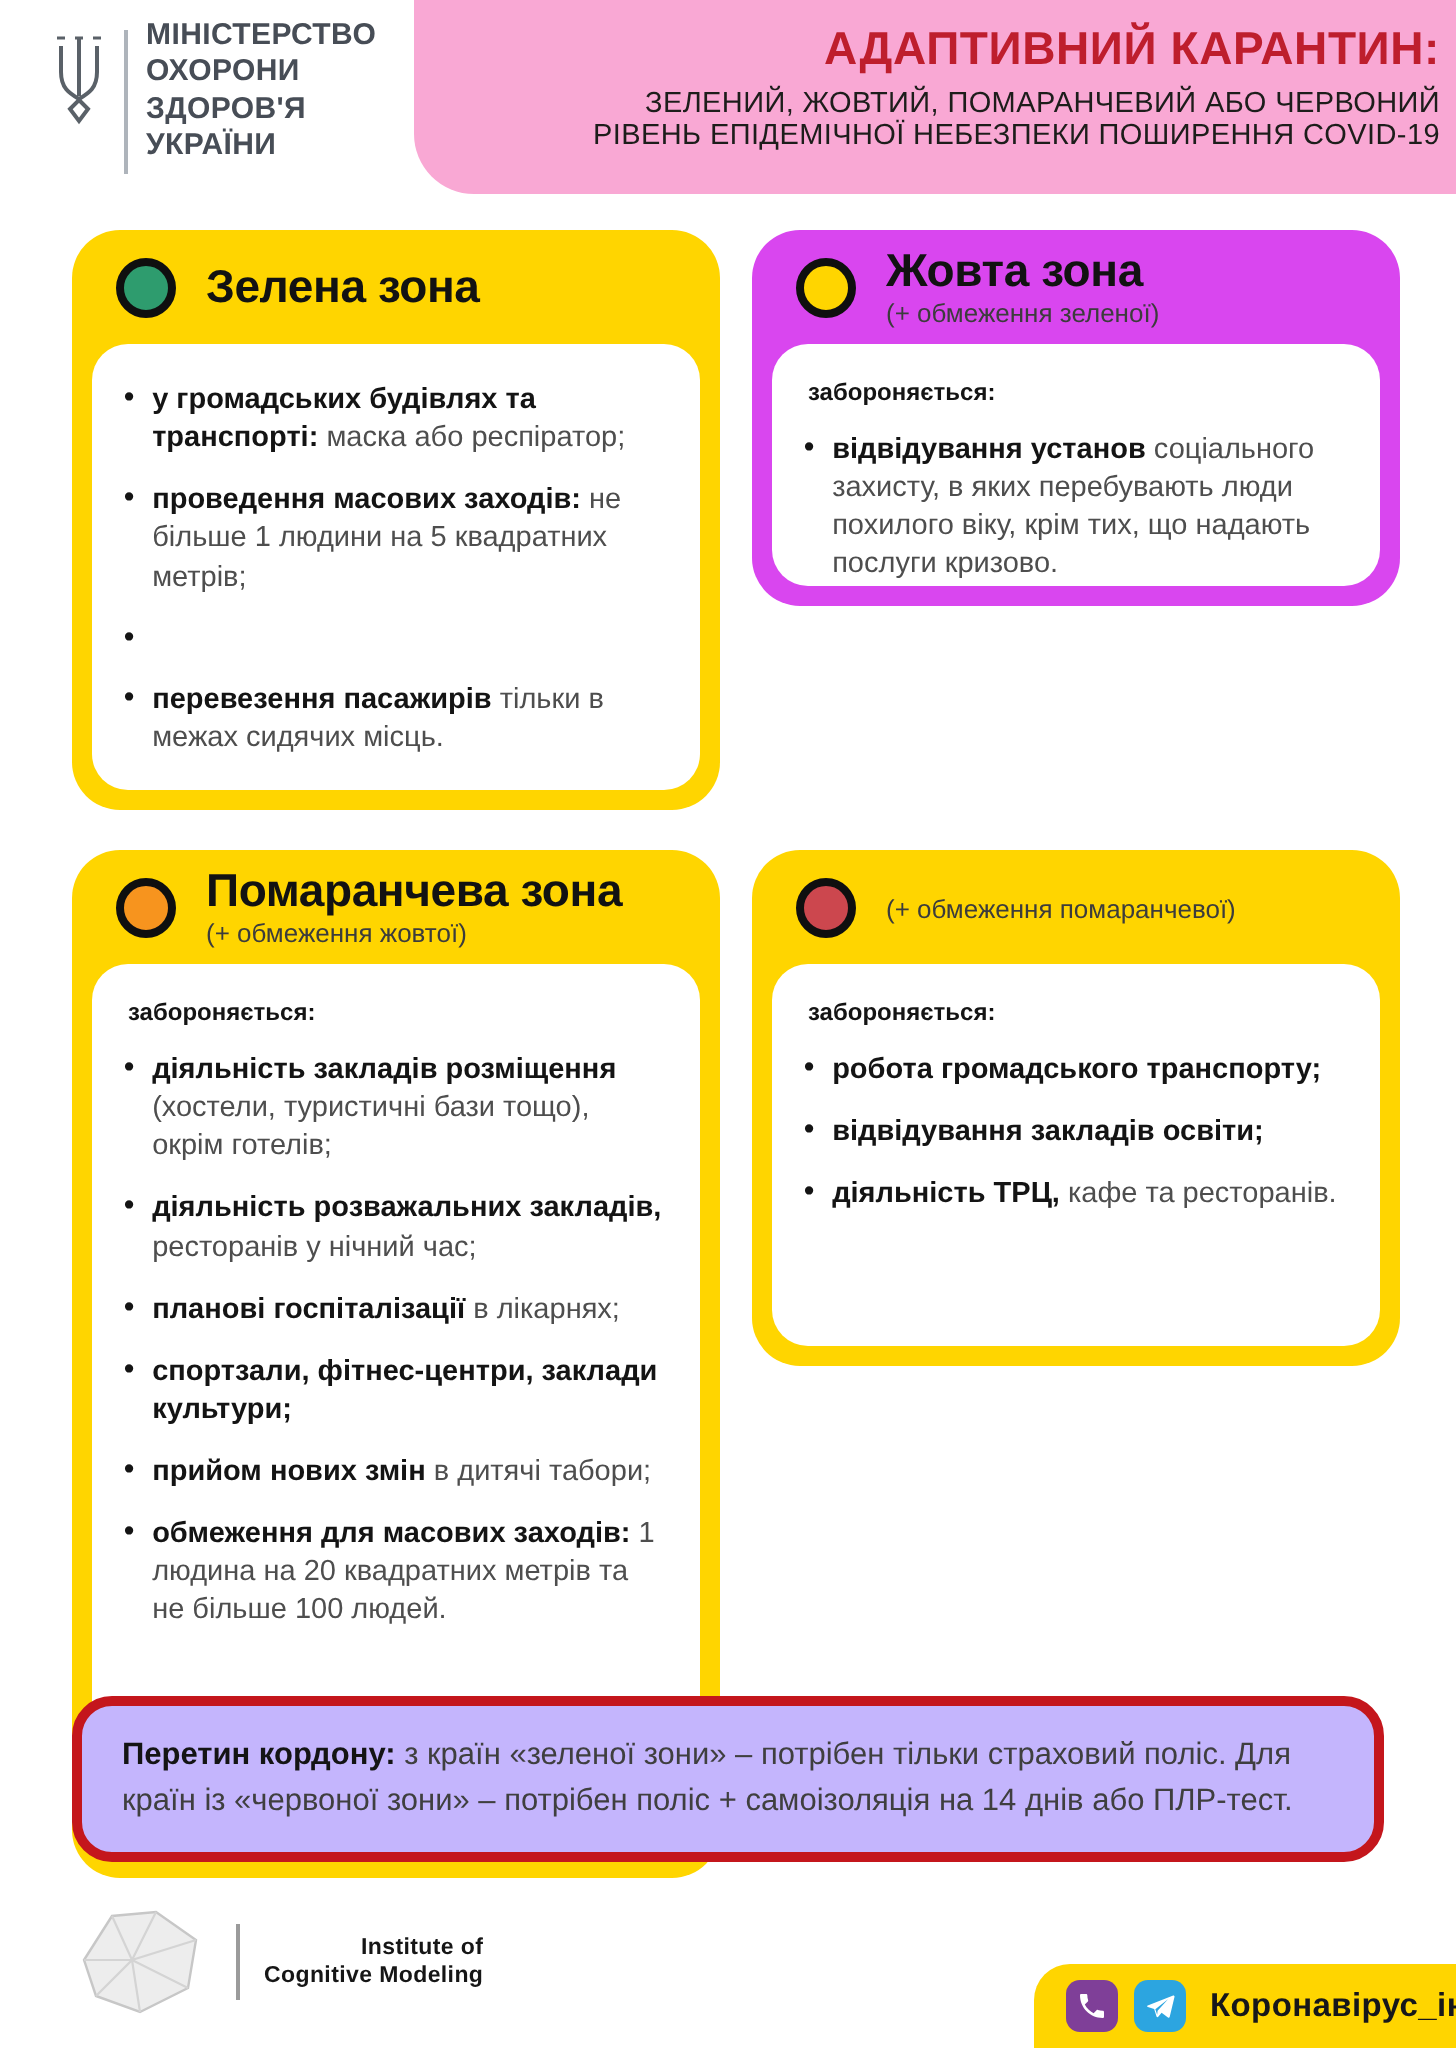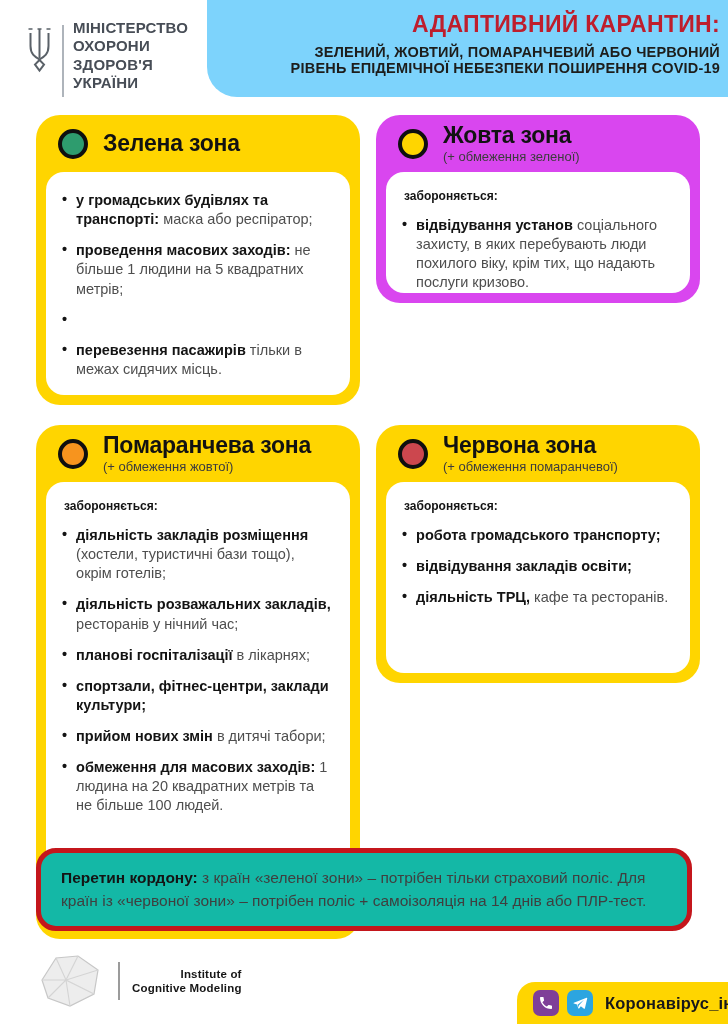--- a/index.html
+++ b/index.html
@@ -2,47 +2,47 @@
 <html><head>
 <meta charset="utf-8">
 <style>
   * { margin:0; padding:0; box-sizing:border-box; }
   html,body { background:#ffffff; }
   body {
     width:728px; height:1024px; position:relative; overflow:hidden;
     font-family:"Liberation Sans", sans-serif; color:#1a1a1a;
   }
   
-  .ministry { position:absolute; left:26px; top:19px; display:flex; align-items:flex-start; gap:9px; }
+  .ministry { position:absolute; left:26px; top:9px; display:flex; align-items:flex-start; gap:9px; }
   .trident  { width:27px; height:46px; margin-top:8px; }
   .min-divider { width:2px; height:72px; background:#aeb4bb; margin-top:6px; }
   .min-text { font-size:15px; font-weight:bold; color:#474d56; line-height:1.23; letter-spacing:.2px; }
   .hdr-yellow {
     position:absolute; left:207px; top:0; width:521px; height:97px;
     border-radius:0 0 0 30px; padding:11px 8px 0 0; text-align:right;
   }
   .hdr-title { font-size:23px; font-weight:bold; letter-spacing:.3px; margin-bottom:7px; }
-  .hdr-sub   { font-size:14.5px; font-weight:bold; color:#1d1d1b; line-height:1.1; letter-spacing:.2px;text-align:right; }
+  .hdr-sub   { font-size:14.5px; font-weight:normal; color:#1d1d1b; line-height:1.1; letter-spacing:.2px;text-align:right; }
   
   .card { position:absolute; border-radius:24px; padding:0 10px 10px 10px; display:flex; flex-direction:column; }
   .card-head { min-height:57px; display:flex; align-items:center; gap:15px; padding-left:12px; }
   .zcircle { width:30px; height:30px; border-radius:50%; border:4px solid #0f0f0f; flex:none; }
   .ztitle  { font-size:23px; font-weight:bold; color:#121212; letter-spacing:-.2px; line-height:1.05; }
   .zsub    { font-size:13px; color:#3c3c3c; margin-top:2px; }
   .card-body { background:#ffffff; border-radius:18px; flex:1; padding:13px 16px 8px 16px; overflow:hidden; }
   .prohib { font-size:12px; font-weight:bold; color:#141414; margin:4px 0 13px 2px; }
   .prohib:empty { display:none; margin:0; }
   .bullets { list-style:none; }
   .bullets li { display:flex; gap:9px; margin-bottom:12px; font-size:14.5px; line-height:1.32; color:#4e4e4e; }
   .dot { color:#141414; font-weight:bold; flex:none; margin-top:-1px; }
   .lead { font-weight:bold; color:#141414; }
   
   .banner {
     position:absolute; left:36px; top:848px; width:656px; min-height:74px;
-    background:#14b8a6; border-radius:20px; padding:13px 20px;
+    background:#c4b5fd; border-radius:20px; padding:13px 20px;
     font-size:15.5px; line-height:1.5; color:#3f3f3f;
   }
   .banner .lead { font-size:15.5px; }
   
   .icm { position:absolute; left:32px; top:950px; display:flex; align-items:center; gap:12px;text-align:right; }
   .icm-divider { width:2px; height:38px; background:#9b9b9b; }
   .icm-text { font-size:11.5px; font-weight:bold; color:#161616; line-height:1.25; letter-spacing:.2px; }
   .social {
     position:absolute; left:517px; top:982px; right:0; bottom:0;
     border-radius:18px 0 0 0; display:flex; align-items:center; gap:8px; padding-left:16px;
@@ -64,21 +64,21 @@
   </svg>
   <div class="min-divider"></div>
   <div class="min-text">
     <div>МІНІСТЕРСТВО</div>
     <div>ОХОРОНИ</div>
     <div>ЗДОРОВ'Я</div>
     <div>УКРАЇНИ</div>
   </div>
 </div>
 
-<div class="hdr-yellow" style="background: #7dd3fc;">
+<div class="hdr-yellow" style="background: #f9a8d4;">
   <div class="hdr-title" style="color: rgb(190, 30, 45);">АДАПТИВНИЙ КАРАНТИН:</div>
   <div class="hdr-sub">ЗЕЛЕНИЙ, ЖОВТИЙ, ПОМАРАНЧЕВИЙ АБО ЧЕРВОНИЙ</div>
   <div class="hdr-sub">РІВЕНЬ ЕПІДЕМІЧНОЇ НЕБЕЗПЕКИ ПОШИРЕННЯ COVID-19</div>
 </div>
 
 <div class="card" style="left: 36px; top: 115px; width: 324px; height: 290px; background: rgb(255, 213, 0);">
   <div class="card-head">
     <span class="zcircle" style="background: rgb(46, 156, 110);"></span>
     <div>
       <div class="ztitle">Зелена зона</div>
@@ -160,21 +160,20 @@
           <span><span class="lead">обмеження для масових заходів:</span> <span>1 людина на 20 квадратних метрів та не більше 100 людей.</span></span>
         </li>
     </ul>
   </div>
 </div>
 
 <div class="card" style="left: 376px; top: 425px; width: 324px; height: 258px; background: rgb(255, 213, 0);">
   <div class="card-head">
     <span class="zcircle" style="background: rgb(204, 71, 78);"></span>
     <div>
-      <div class="ztitle">Червона зона</div>
       <div class="zsub">(+ обмеження помаранчевої)</div>
     </div>
   </div>
   <div class="card-body">
     <div class="prohib">забороняється:</div>
     <ul class="bullets">
       <li>
           <span class="dot">•</span>
           <span><span class="lead">робота громадського транспорту;</span> <span></span></span>
         </li>

